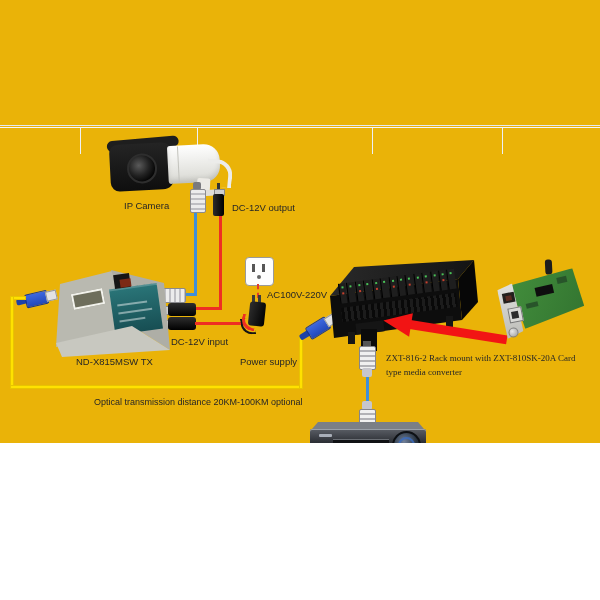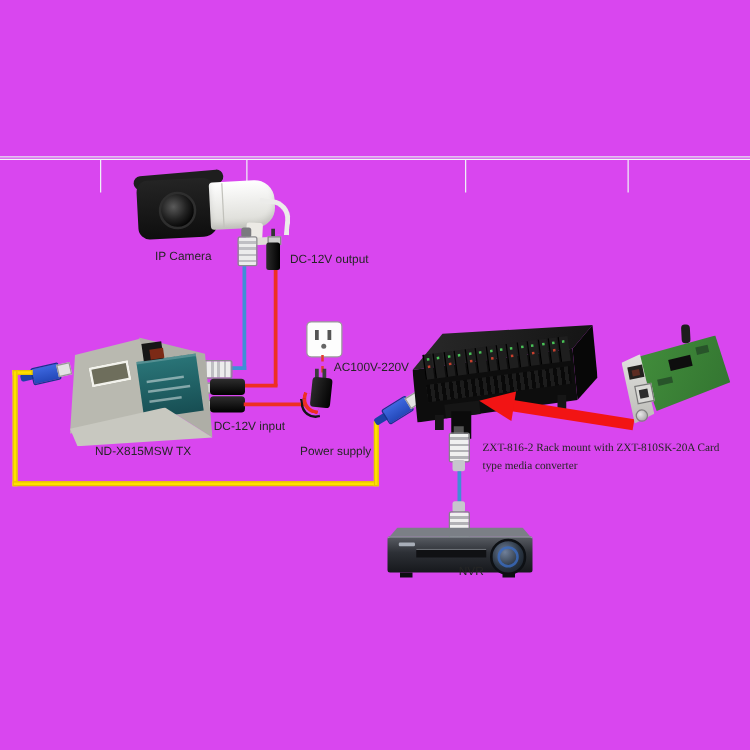--- a/index.html
+++ b/index.html
@@ -1,16 +1,16 @@
 <!DOCTYPE html>
 <html><head>
 <meta charset="utf-8">
 <style>
   html,body{margin:0;padding:0;background:#fff;}
-  #canvas{position:relative;width:600px;height:600px;background:#d946ef;overflow:hidden;
+  #canvas{position:relative;width:600px;height:443px;background:#eab308;overflow:hidden;
           font-family:"Liberation Sans",sans-serif;color:#222;}
   .abs{position:absolute;}
   .lbl{position:absolute;font-size:9.5px;line-height:12px;color:#262626;white-space:nowrap;}
   .lbl.wrap{white-space:normal;line-height:13.5px;font-family:Liberation Serif, serif;}
 
   
   .hdiv{position:absolute;left:0;top:125px;width:600px;height:1px;background:#e6e9f1;}
   .hdiv2{position:absolute;left:0;top:127px;width:600px;height:1px;background:#f3f5fa;}
   .vtick{position:absolute;top:128px;width:1px;height:26px;background:#eef0f6;}
 
@@ -313,16 +313,17 @@
     <div class="f1" style="left:14px"></div>
     <div class="f2" style="left:96px"></div>
   </div>
 
   <div class="lbl" style="left:124px;top:200px">IP Camera</div>
   <div class="lbl" style="left:232px;top:202px">DC-12V output</div>
   <div class="lbl" style="left:267px;top:289px">AC100V-220V</div>
   <div class="lbl" style="left:171px;top:336px">DC-12V input</div>
   <div class="lbl" style="left:240px;top:356px">Power supply</div>
   <div class="lbl" style="left:76px;top:356px">ND-X815MSW  TX</div>
+  <div class="lbl" style="left:94px;top:396px;font-size:9px">Optical transmission distance 20KM-100KM optional</div>
   <div class="lbl wrap" style="left:386px;top:352px;width:192px;font-size:9px">ZXT-816-2 Rack mount with ZXT-810SK-20A Card type media converter</div>
   <div class="lbl" style="left:367px;top:452px">NVR</div>
 
 </div>
 
 </body></html>

